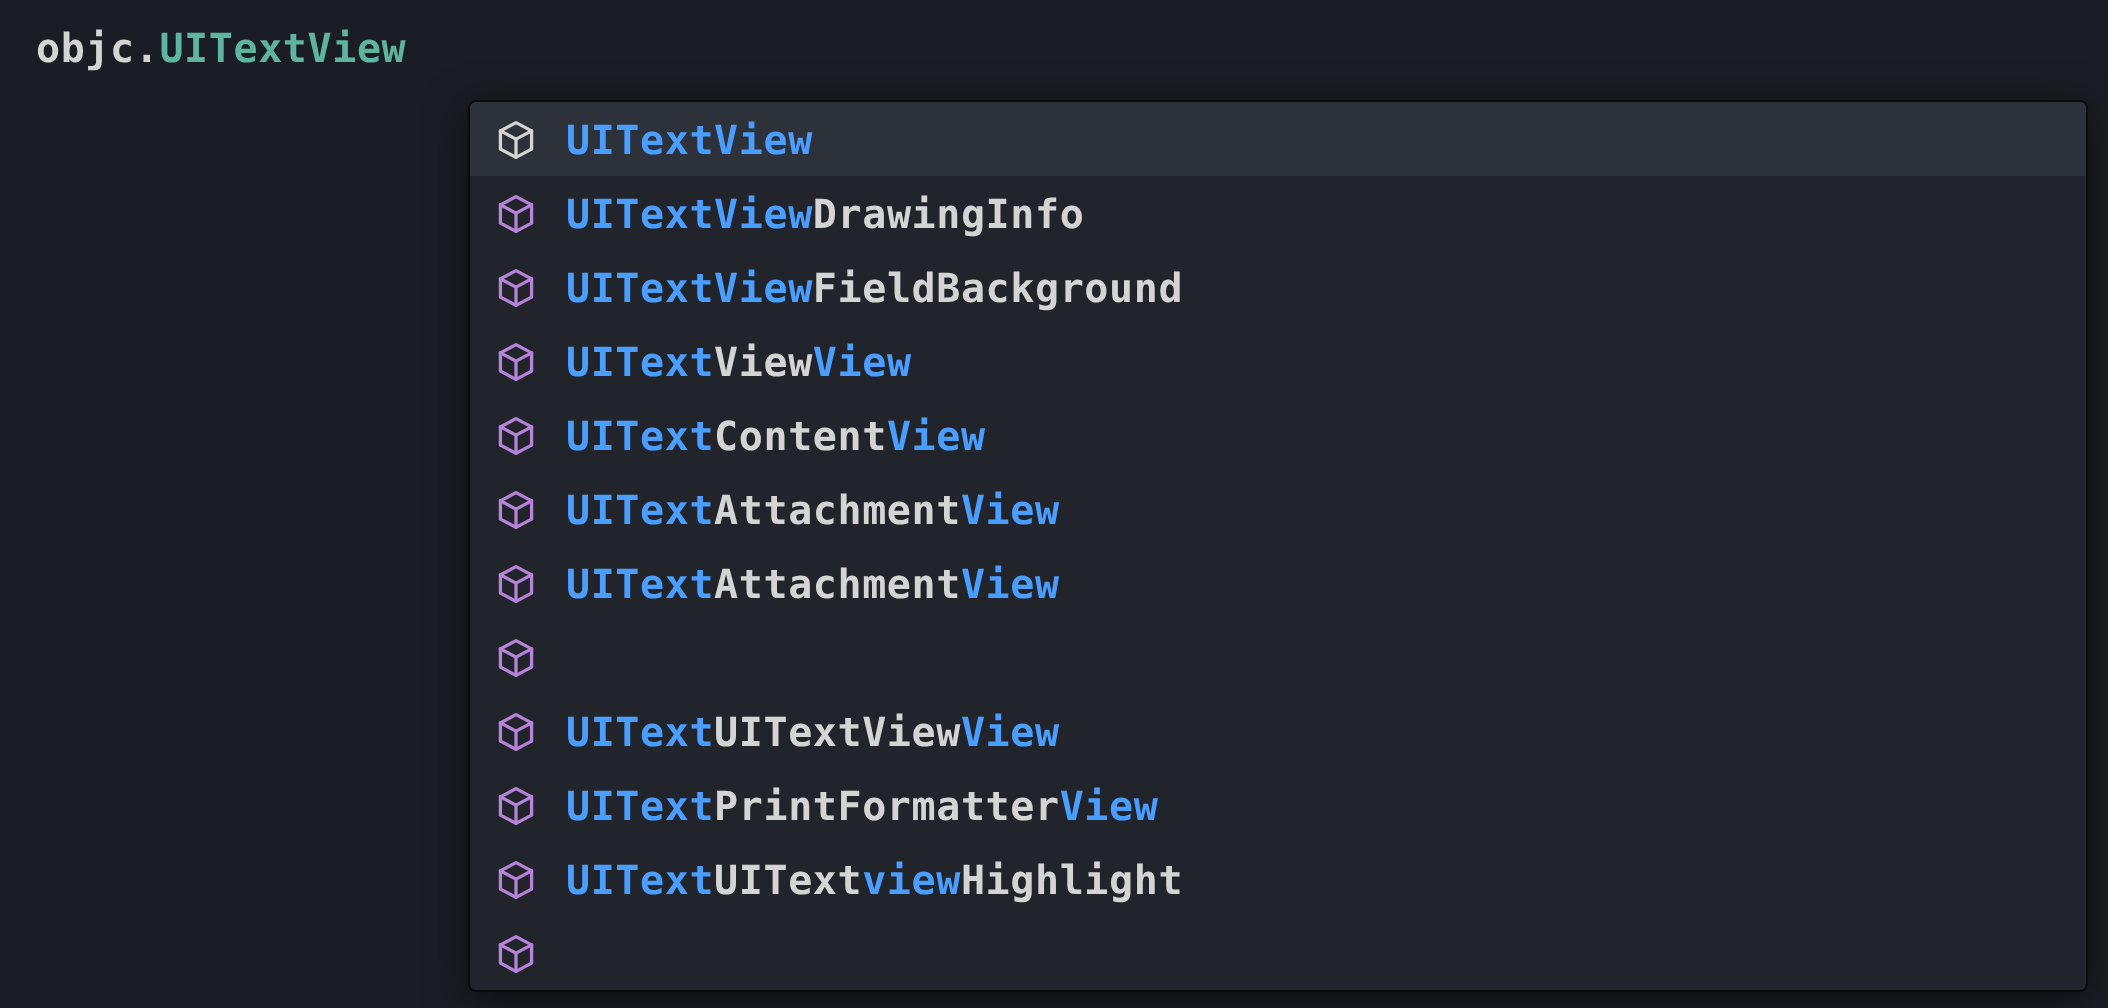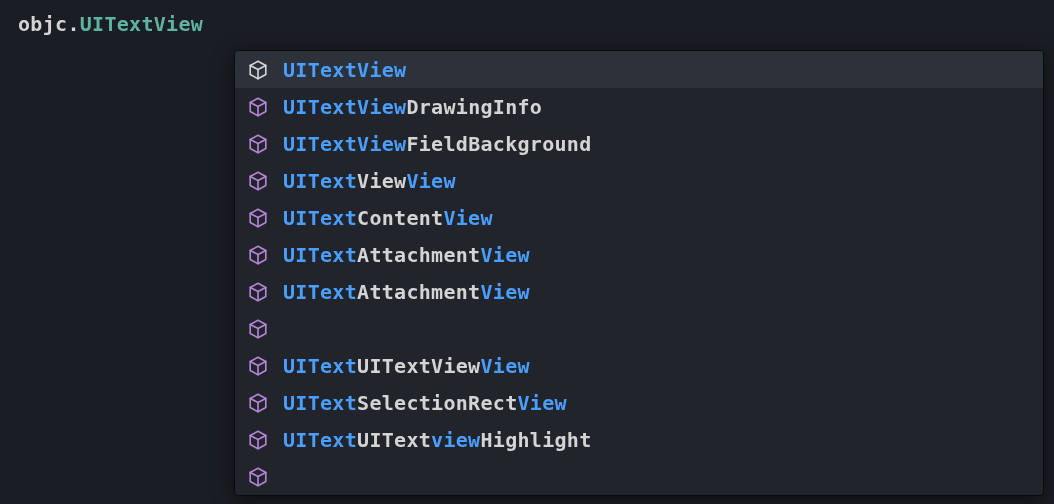--- a/index.html
+++ b/index.html
@@ -188,21 +188,21 @@
       <span class="completion-label"><span class="match">UIText</span><span class="nomatch">UITextView</span><span class="match">View</span></span>
     </div>
     <div class="completion-item">
       <span class="completion-icon">
         <svg viewBox="0 0 24 24" fill="none" stroke="#b683d8" stroke-width="1.8" stroke-linejoin="round" stroke-linecap="round">
     <path d="M12 2.5 L20.5 7 L20.5 17 L12 21.5 L3.5 17 L3.5 7 Z"></path>
     <path d="M3.5 7 L12 11.5 L20.5 7"></path>
     <path d="M12 11.5 L12 21.5"></path>
   </svg>
       </span>
-      <span class="completion-label"><span class="match">UIText</span><span class="nomatch">SelectionRect</span><span class="match">View</span></span>
+      <span class="completion-label"><span class="match">UIText</span><span class="nomatch">PrintFormatter</span><span class="match">View</span></span>
     </div>
     <div class="completion-item">
       <span class="completion-icon">
         <svg viewBox="0 0 24 24" fill="none" stroke="#b683d8" stroke-width="1.8" stroke-linejoin="round" stroke-linecap="round">
     <path d="M12 2.5 L20.5 7 L20.5 17 L12 21.5 L3.5 17 L3.5 7 Z"></path>
     <path d="M3.5 7 L12 11.5 L20.5 7"></path>
     <path d="M12 11.5 L12 21.5"></path>
   </svg>
       </span>
       <span class="completion-label"><span class="match">UIText</span><span class="nomatch">UIText</span><span class="match">view</span><span class="nomatch">Highlight</span></span>

